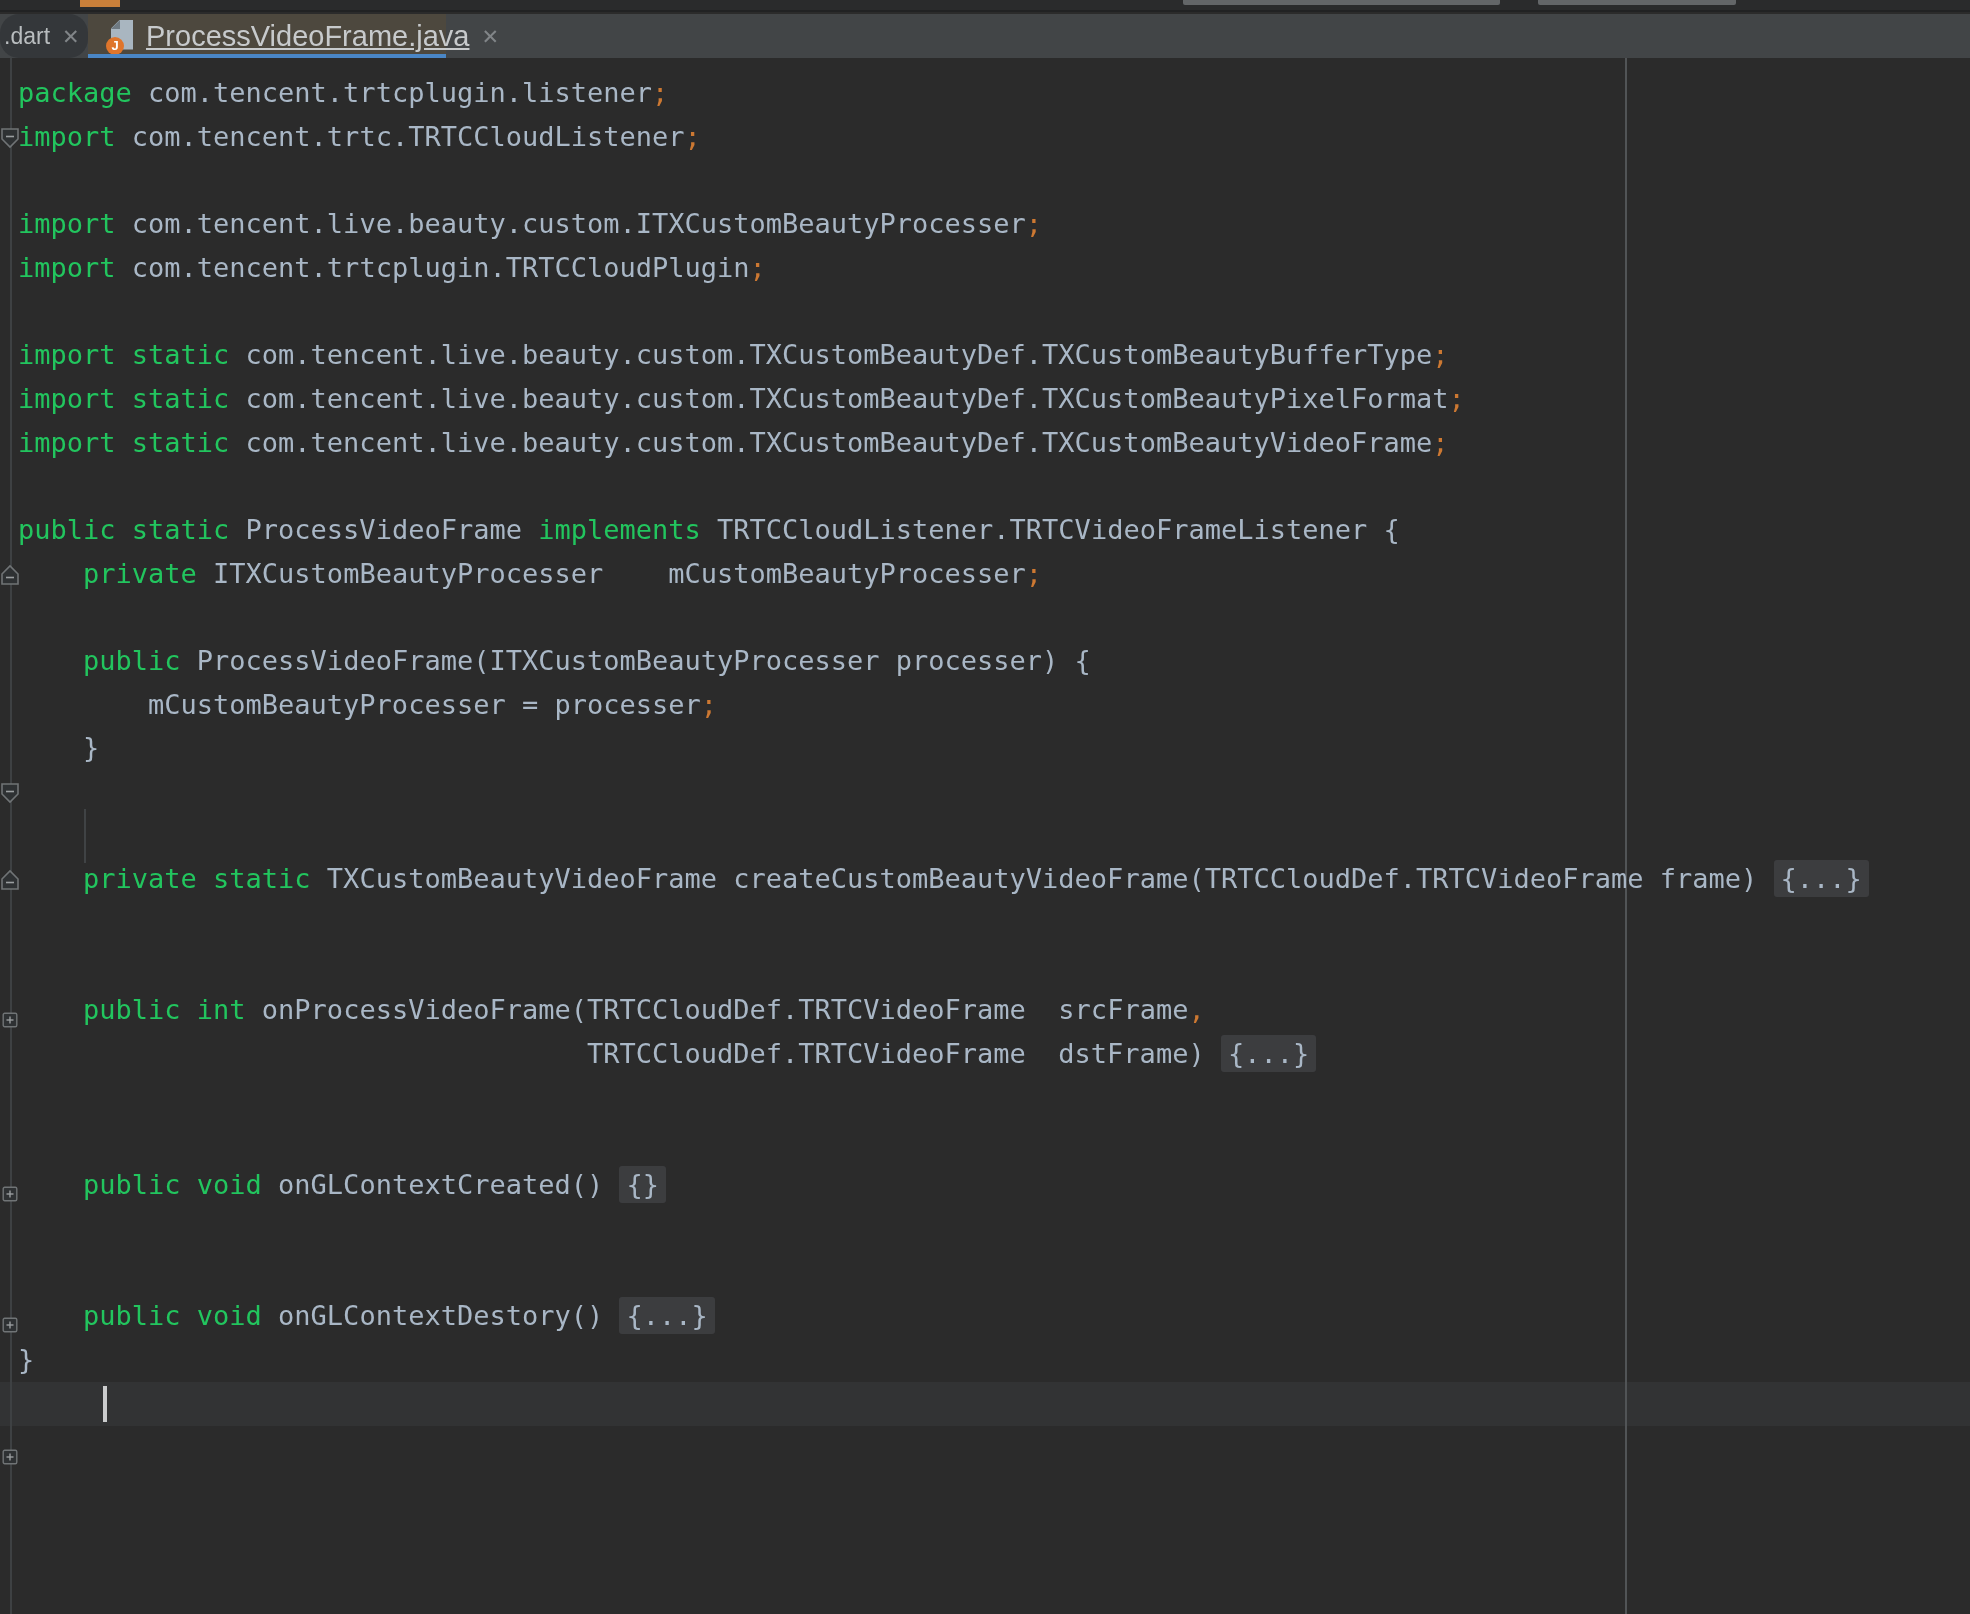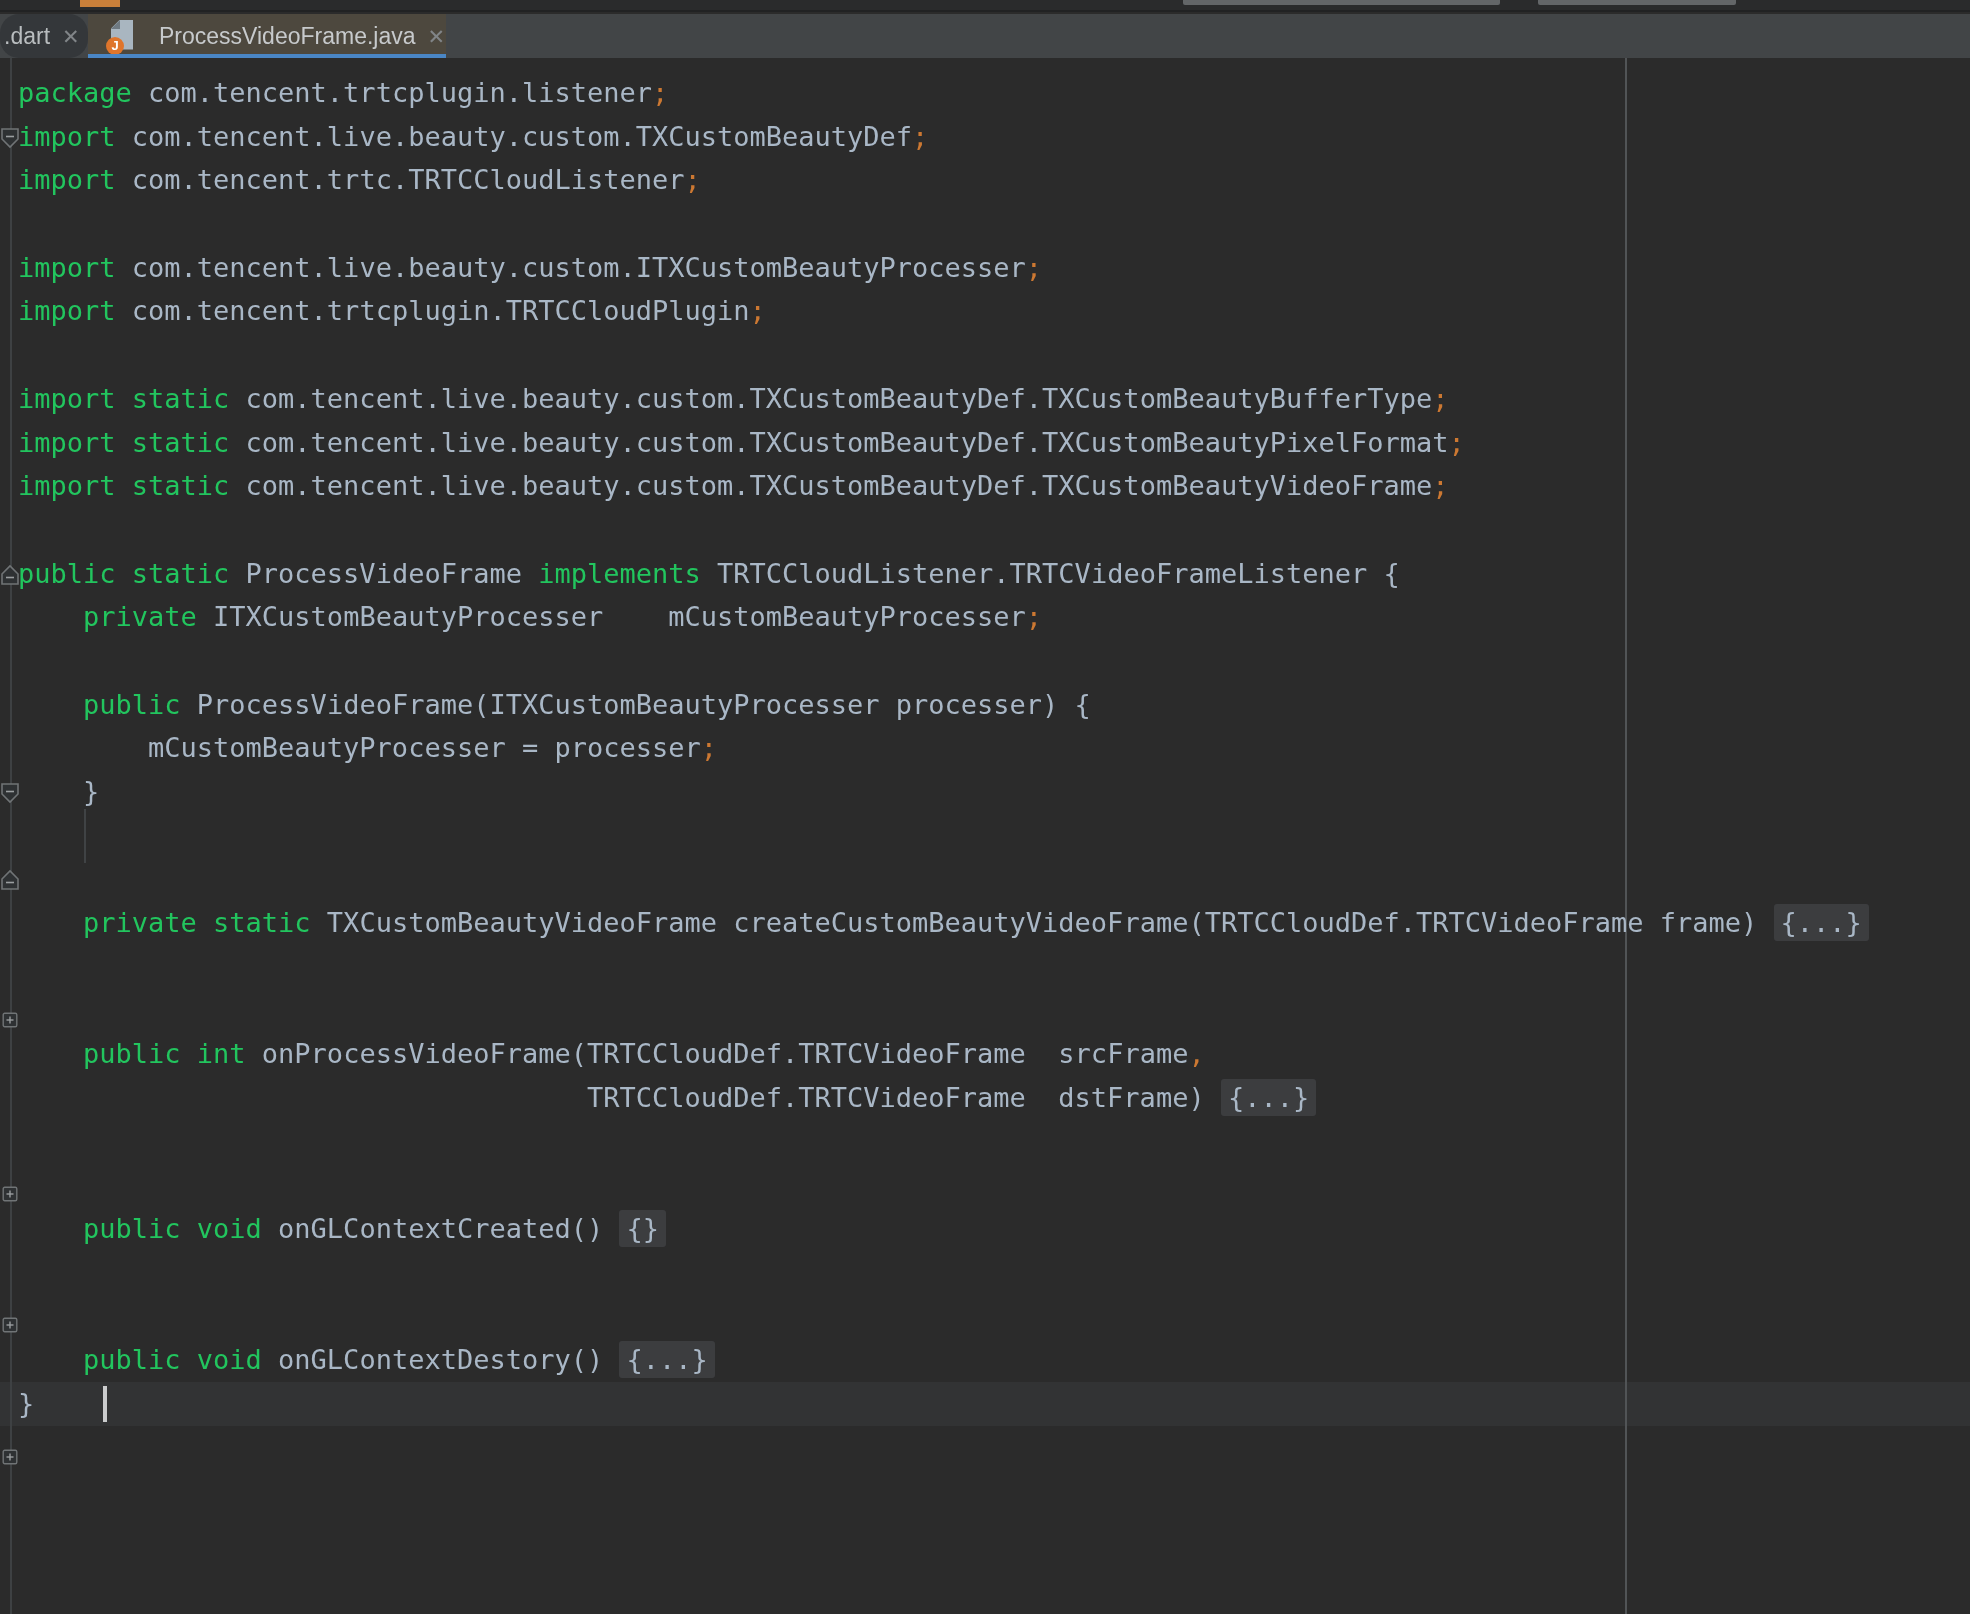--- a/index.html
+++ b/index.html
@@ -12,21 +12,21 @@
   .frag { position:absolute; top:0; }
   #frag-orange { left:80px; width:40px; height:7px; background:#c87f3a; }
   #frag-gray-1 { left:1183px; width:317px; height:5px; background:#636668; border-radius:0 0 2px 2px; }
   #frag-gray-2 { left:1538px; width:198px; height:5px; background:#636668; border-radius:0 0 2px 2px; }
 
   #tabsrow { position:absolute; top:14px; left:0; width:100%; height:44px; background:#424547; }
   .tab { position:absolute; top:0; height:44px; display:flex; align-items:center; }
   #tab-dart { left:0; width:88px; background:#34373a; padding-left:4px;border-radius:19px; }
   #tab-dart .tab-label { color:#b9bdbf; font-size:23px; }
   #tab-active { left:88px; width:358px; background:#4d483e; }
-  #tab-active .tab-label { color:#c7cacc; font-size:23px; margin-left:26px; }
+  #tab-active .tab-label { color:#c7cacc; font-size:29px; margin-left:13px;text-decoration:underline; }
   .tab-close { color:#818588; font-size:21px; margin-left:12px; line-height:1; }
   #tab-underline { position:absolute; left:88px; bottom:0; width:358px; height:4px; background:#4a86c5; }
 
   .java-icon { position:relative; width:27px; height:33px; margin-left:18px; flex:none; }
   .java-icon .page { position:absolute; left:5px; top:0; width:22px; height:30px; background:#a9b6c0;
                      clip-path:polygon(9px 0, 100% 0, 100% 100%, 0 100%, 0 9px); }
   .java-icon .fold-tri { position:absolute; left:5px; top:0; width:0; height:0;
                      border-style:solid; border-width:0 0 9px 9px; border-color:transparent transparent #6f7a82 transparent; }
   .java-icon .badge { position:absolute; left:0; bottom:-2px; width:18px; height:18px; border-radius:50%;
                      background:#df752b; color:#fff; font-weight:bold; font-size:13px;
@@ -79,21 +79,20 @@
     </div>
   </div>
 
   <div id="editor">
     <div id="caret-row-bg" style="top: 1324px;"></div>
     <div id="gutter-line"></div>
     <div id="margin-guide"></div>
     <div id="indent-guide" style="top: 750.9px; height: 53.7px;"></div>
     <div id="code">
         <div class="code-line"><span class="tok-kw">package</span><span class="tok-pl"> com.tencent.trtcplugin.listener</span><span class="tok-pn">;</span></div>
-        <div class="code-line"><span class="tok-kw">import</span><span class="tok-pl"> com.tencent.live.beauty.custom.TXCustomBeautyDef</span><span class="tok-pn">;</span></div>
         <div class="code-line"><span class="tok-kw">import</span><span class="tok-pl"> com.tencent.trtc.TRTCCloudListener</span><span class="tok-pn">;</span></div>
         <div class="code-line"></div>
         <div class="code-line"><span class="tok-kw">import</span><span class="tok-pl"> com.tencent.live.beauty.custom.ITXCustomBeautyProcesser</span><span class="tok-pn">;</span></div>
         <div class="code-line"><span class="tok-kw">import</span><span class="tok-pl"> com.tencent.trtcplugin.TRTCCloudPlugin</span><span class="tok-pn">;</span></div>
         <div class="code-line"></div>
         <div class="code-line"><span class="tok-kw">import static</span><span class="tok-pl"> com.tencent.live.beauty.custom.TXCustomBeautyDef.TXCustomBeautyBufferType</span><span class="tok-pn">;</span></div>
         <div class="code-line"><span class="tok-kw">import static</span><span class="tok-pl"> com.tencent.live.beauty.custom.TXCustomBeautyDef.TXCustomBeautyPixelFormat</span><span class="tok-pn">;</span></div>
         <div class="code-line"><span class="tok-kw">import static</span><span class="tok-pl"> com.tencent.live.beauty.custom.TXCustomBeautyDef.TXCustomBeautyVideoFrame</span><span class="tok-pn">;</span></div>
         <div class="code-line"></div>
         <div class="code-line"><span class="tok-kw">public static</span><span class="tok-pl"> ProcessVideoFrame </span><span class="tok-kw">implements</span><span class="tok-pl"> TRTCCloudListener.TRTCVideoFrameListener {</span></div>

